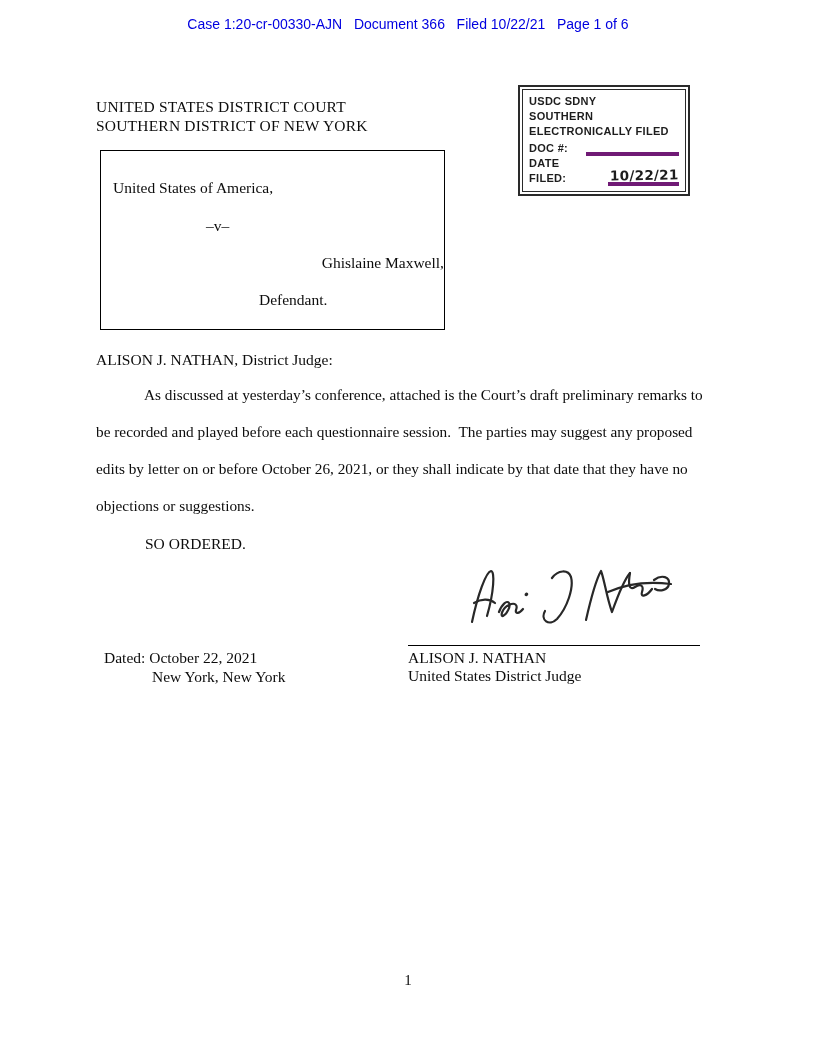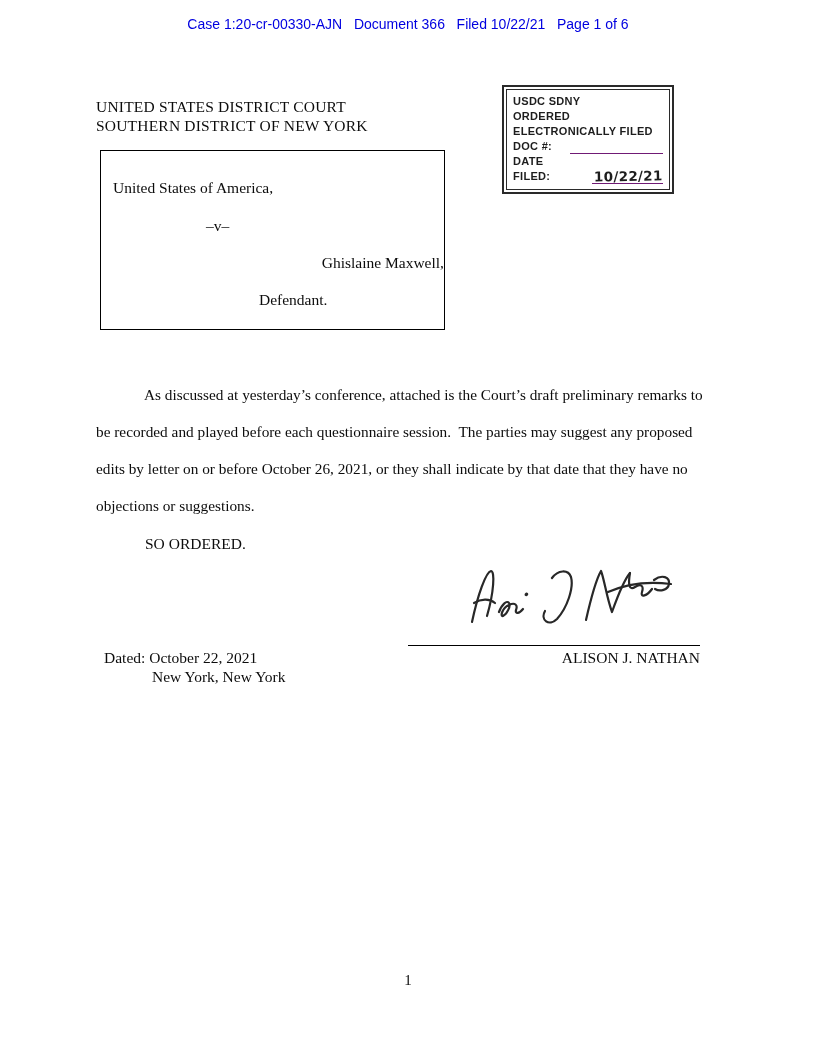--- a/index.html
+++ b/index.html
@@ -29,41 +29,41 @@
     position: absolute;
     left: 96px; top: 98px;
     font-size: 15.5px;
     line-height: 18.5px;
     letter-spacing: 0.2px;
   }
 
   
   .stamp {
     position: absolute;
-    left: 502px; top: 85px;
+    left: 518px; top: 85px;
     width: 172px;
     border: 2px solid #2a2a2a;
     padding: 2px;
     box-sizing: border-box;
     background: #fff;
   }
   .stamp-inner {
     border: 1px solid #2a2a2a;
     padding: 4px 6px 5px 6px;
     font-family: "Liberation Sans", sans-serif;
     font-weight: bold;
     font-size: 11px;
     line-height: 15px;
     letter-spacing: 0.3px;
     color: #1d1d1d;
   }
   .stamp-row { display: flex; align-items: flex-end; }
   .stamp-fill {
     flex: 1;
-    border-bottom: 1px solid #701a75;
+    border-bottom: 4px solid #701a75;
     margin-left: 18px;
     height: 13px;
   }
   .stamp-date-val {
     font-family: "DejaVu Sans", sans-serif;
     font-size: 13.5px;
     font-weight: bold;
     display: inline-block;
     transform: rotate(-1deg);
     line-height: 13px;
@@ -124,21 +124,21 @@
     line-height: 18.5px;
     margin-top: 40px;
   }
   .dated-row2 { margin-left: 48px; }
 
   
   .sig-block {
     position: absolute;
     left: 408px; top: 560px;
     width: 292px;
-    text-align: right;
+    text-align: left;
     font-size: 15.5px;
     line-height: 18px;
   }
   .sig-svg { position: absolute; left: 58px; top: -4px; }
   .sig-line { border-top: 1.4px solid #000; margin-top: 85px; }
   .sig-name { margin-top: 3px; }
 
   .page-number {
     position: absolute;
     left: 0; right: 0; top: 972px;
@@ -154,41 +154,42 @@
   <div class="ecf-header">Case 1:20-cr-00330-AJN   Document 366   Filed 10/22/21   Page 1 of 6</div>
 
   <div class="court-block">
     <div>UNITED STATES DISTRICT COURT</div>
     <div>SOUTHERN DISTRICT OF NEW YORK</div>
   </div>
 
   <div class="stamp">
     <div class="stamp-inner">
       <div>USDC SDNY</div>
-      <div>ORDERED</div>
+      <div>SOUTHERN</div>
       <div>ELECTRONICALLY FILED</div>
       <div class="stamp-row">
         <span>DOC #:</span>
         <span class="stamp-fill"></span>
       </div>
       <div class="stamp-row">
         <span>DATE FILED:</span>
         <span class="stamp-fill"><span class="stamp-date-val">10/22/21</span></span>
       </div>
     </div>
   </div>
 
   <div class="caption-box">
     <div class="cap-plaintiff">United States of America,</div>
     <div class="cap-versus">–v–</div>
     <div class="cap-defendant">Ghislaine Maxwell,</div>
     <div class="cap-deflabel">Defendant.</div>
   </div>
 
 
+  <div class="judge-line">ALISON J. NATHAN, District Judge:</div>
 
   <div class="body-paragraph">As discussed at yesterday’s conference, attached is the Court’s draft preliminary remarks to be recorded and played before each questionnaire session.  The parties may suggest any proposed edits by letter on or before October 26, 2021, or they shall indicate by that date that they have no objections or suggestions.</div>
 
   <div class="so-ordered">SO ORDERED.</div>
 
   <div class="dated-block">
     <div class="dated-row1">
       <span>Dated:</span>
       <span>October 22, 2021</span>
     </div>
@@ -204,17 +205,18 @@
         <path d="M60 38 C60.8 37.2 61.6 38 60.8 38.8 C60 39.6 59.2 38.8 60 38"></path>
         <path d="M86 22 C92 14 102 13 105 21 C108 32 101 52 91 63 C83 71 74 64 79 55"></path>
         <path d="M120 64 C125 42 131 22 135 15 C138 22 141 43 146 56 C151 42 158 24 164 17"></path>
         <path d="M164 17 C162 28 163 35 169 31 C175 27 178 30 176 36 C174 42 181 40 186 33"></path>
         <path d="M142 36 C160 28 182 25 205 28"></path>
         <path d="M188 24 C196 18 204 21 203 28 C202 34 194 36 189 33"></path>
       </g>
     </svg>
     <div class="sig-line"></div>
     <div class="sig-name">ALISON J. NATHAN</div>
+    <div class="sig-title">United States District Judge</div>
   </div>
 
   <div class="page-number">1</div>
 
 </div>
 
 </body></html>

